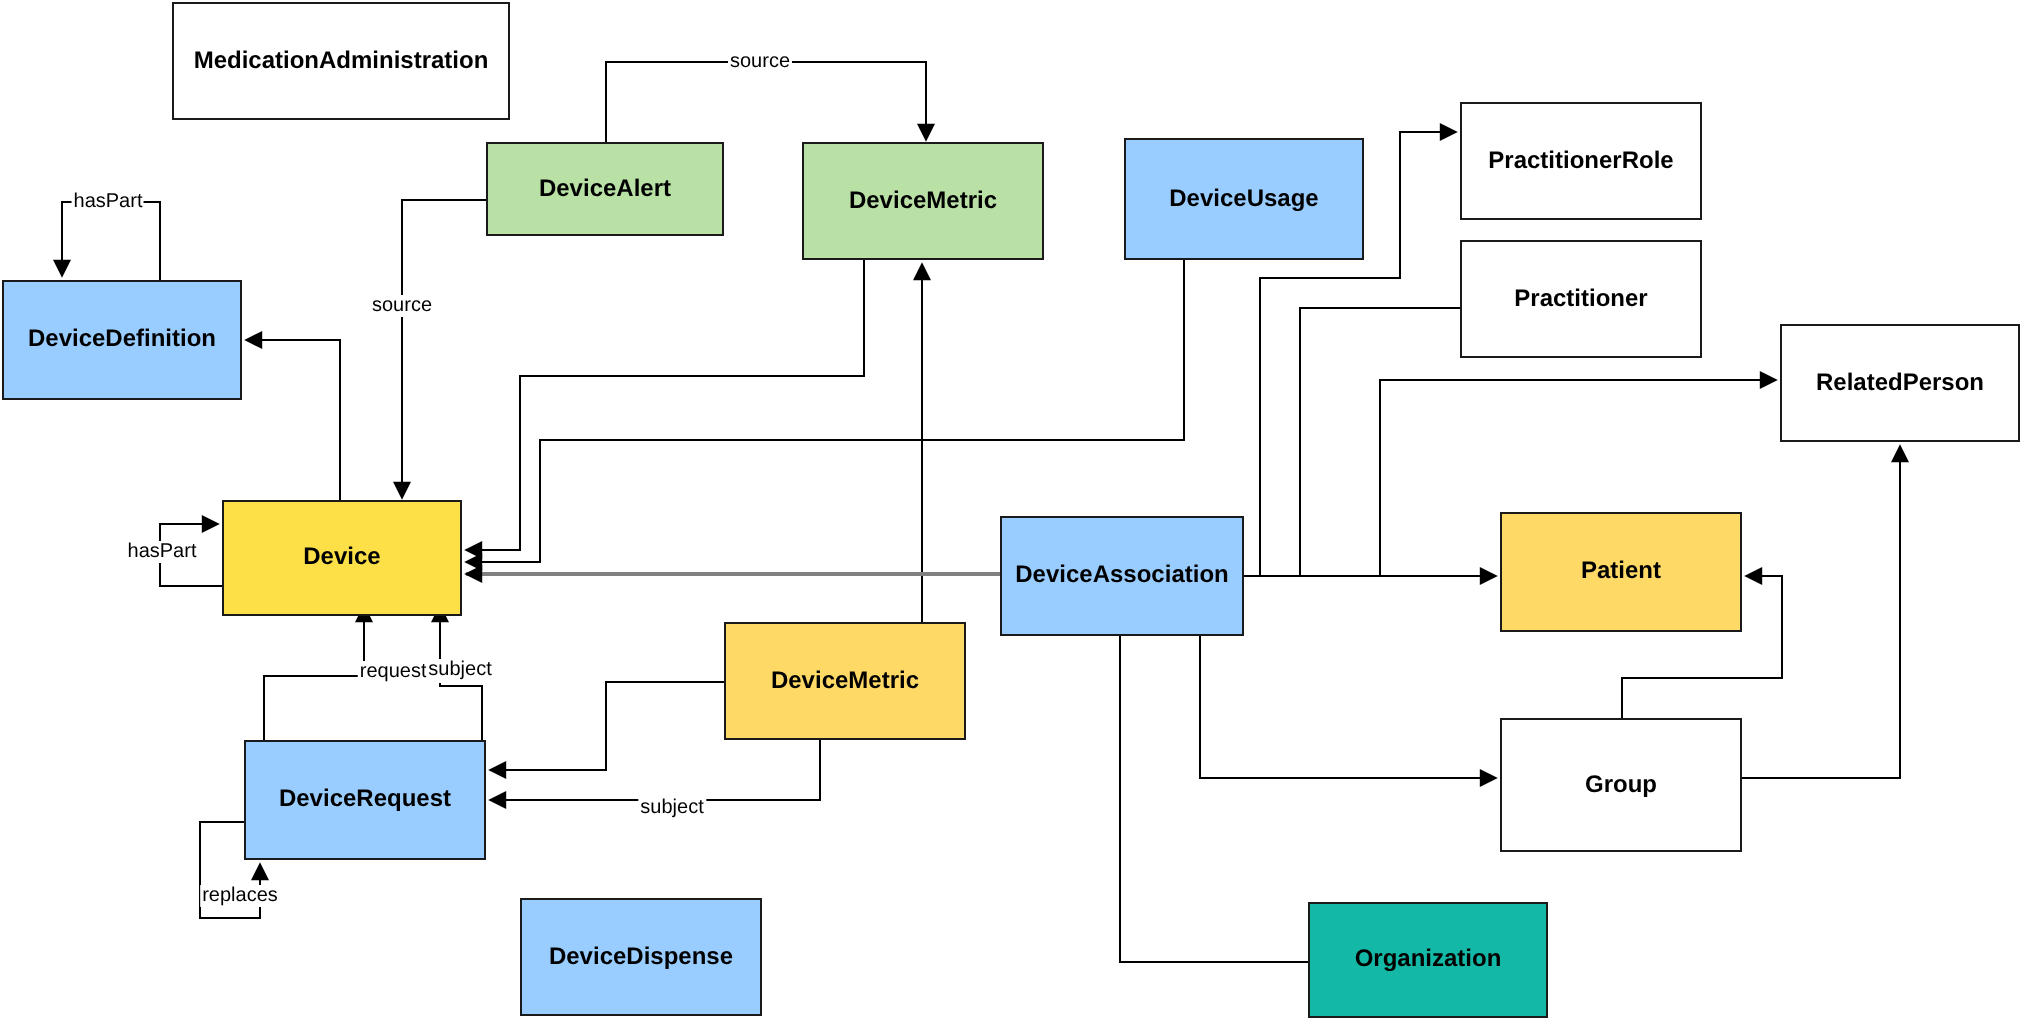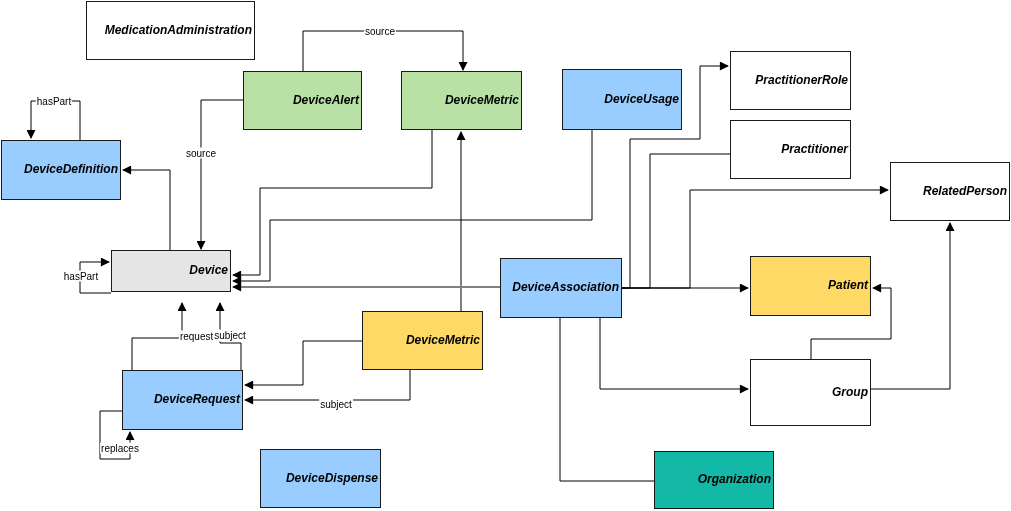--- a/index.html
+++ b/index.html
@@ -8,23 +8,22 @@
     width:1011px;height:511px;
     background:#ffffff;
     font-family:"Liberation Sans", sans-serif;
     overflow:hidden;
   }
   #edge-layer{position:absolute;left:0;top:0;width:1011px;height:511px;}
   .node{
     position:absolute;
     box-sizing:border-box;
     border:1px solid #1a1a1a;
-    display:flex;align-items:center;justify-content:flex-end;
+    display:flex;align-items:center;justify-content:center;
     text-align:center;
-    font-style:italic;
   }
   .node-label{
     font-size:12px;font-weight:bold;color:#000000;
     line-height:1.1;padding:2px;
   }
   .edge-label{
     position:absolute;
     transform:translate(-50%,-50%);
     background:#ffffff;
     font-size:10px;color:#000000;
@@ -64,42 +63,42 @@
         <polyline points="600,318 600,389 748,389" stroke="#000000" stroke-width="1" marker-end="url(#arrow-black)"></polyline>
         <polyline points="560,318 560,481 668,481" stroke="#000000" stroke-width="1" marker-end="url(#arrow-black)"></polyline>
         <polyline points="811,359 811,339 891,339 891,288 873,288" stroke="#000000" stroke-width="1" marker-end="url(#arrow-black)"></polyline>
         <polyline points="871,389 950,389 950,223" stroke="#000000" stroke-width="1" marker-end="url(#arrow-black)"></polyline>
       </g>
   </svg>
   <div id="node-layer">
       <div class="node" style="left: 86px; top: 1px; width: 169px; height: 59px; background: rgb(255, 255, 255);">
         <span class="node-label">MedicationAdministration</span>
       </div>
-      <div class="node" style="left: 243px; top: 71px; width: 119px; height: 59px; background: rgb(185, 224, 165);">
+      <div class="node" style="left: 243px; top: 71px; width: 119px; height: 47px; background: rgb(185, 224, 165);">
         <span class="node-label">DeviceAlert</span>
       </div>
       <div class="node" style="left: 401px; top: 71px; width: 121px; height: 59px; background: rgb(185, 224, 165);">
         <span class="node-label">DeviceMetric</span>
       </div>
       <div class="node" style="left: 562px; top: 69px; width: 120px; height: 61px; background: rgb(153, 204, 255);">
         <span class="node-label">DeviceUsage</span>
       </div>
       <div class="node" style="left: 730px; top: 51px; width: 121px; height: 59px; background: rgb(255, 255, 255);">
         <span class="node-label">PractitionerRole</span>
       </div>
       <div class="node" style="left: 730px; top: 120px; width: 121px; height: 59px; background: rgb(255, 255, 255);">
         <span class="node-label">Practitioner</span>
       </div>
       <div class="node" style="left: 890px; top: 162px; width: 120px; height: 59px; background: rgb(255, 255, 255);">
         <span class="node-label">RelatedPerson</span>
       </div>
       <div class="node" style="left: 1px; top: 140px; width: 120px; height: 60px; background: rgb(153, 204, 255);">
         <span class="node-label">DeviceDefinition</span>
       </div>
-      <div class="node" style="left: 111px; top: 250px; width: 120px; height: 42px; background: #e5e5e5;">
+      <div class="node" style="left: 111px; top: 250px; width: 120px; height: 58px; background: #fde047;">
         <span class="node-label">Device</span>
       </div>
       <div class="node" style="left: 500px; top: 258px; width: 122px; height: 60px; background: rgb(153, 204, 255);">
         <span class="node-label">DeviceAssociation</span>
       </div>
       <div class="node" style="left: 750px; top: 256px; width: 121px; height: 60px; background: rgb(255, 217, 102);">
         <span class="node-label">Patient</span>
       </div>
       <div class="node" style="left: 362px; top: 311px; width: 121px; height: 59px; background: rgb(255, 217, 102);">
         <span class="node-label">DeviceMetric</span>

